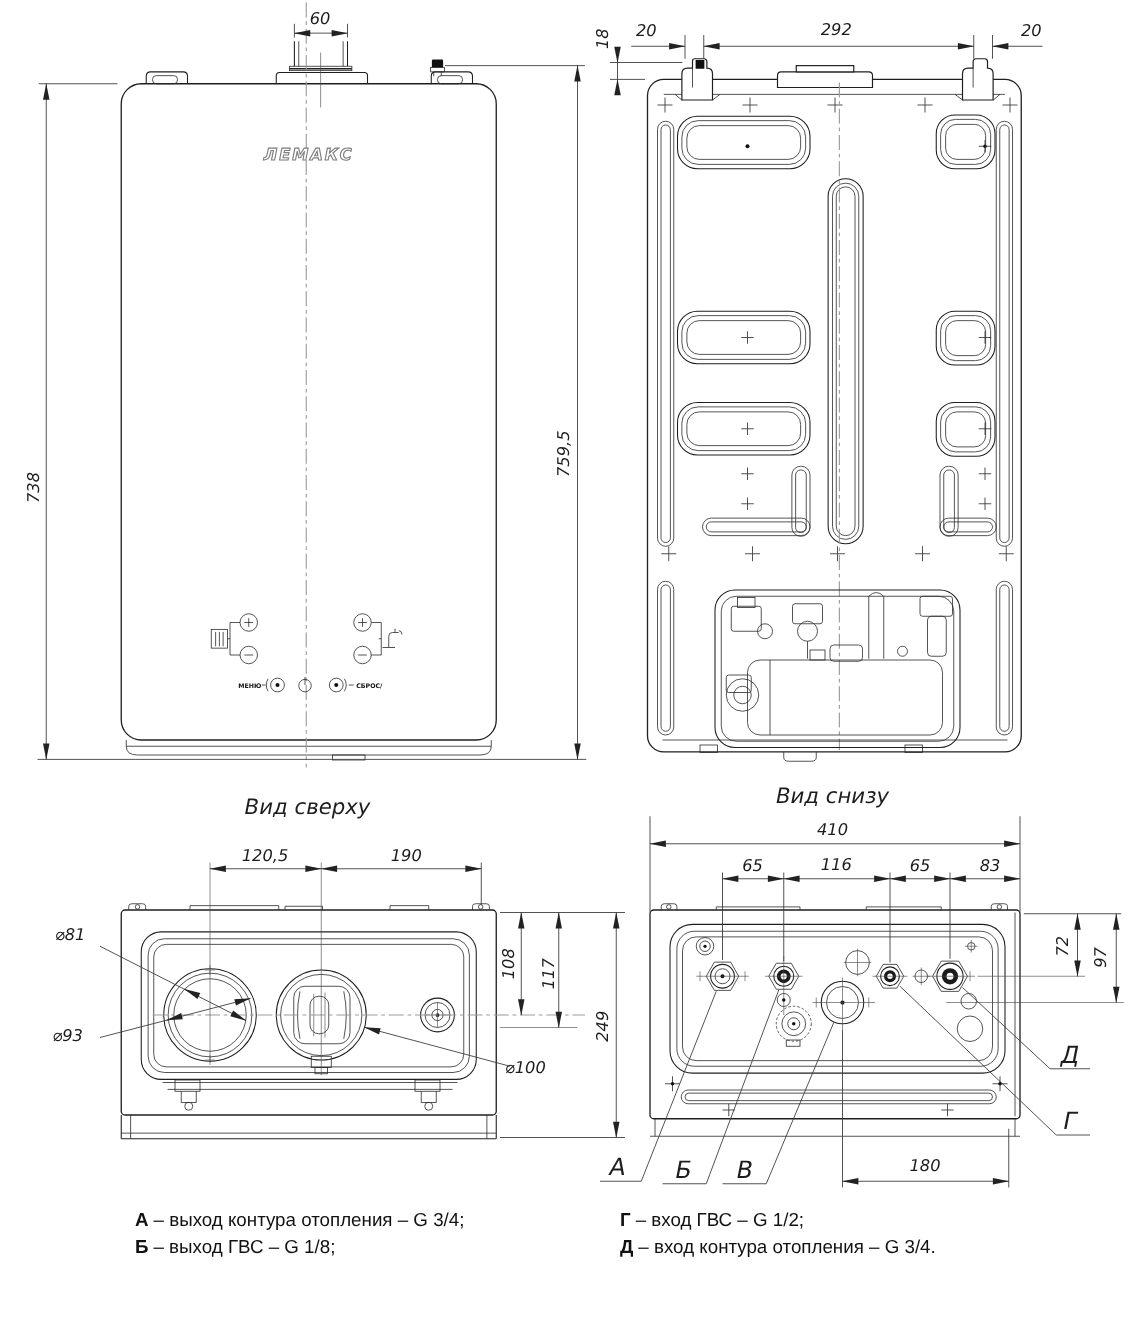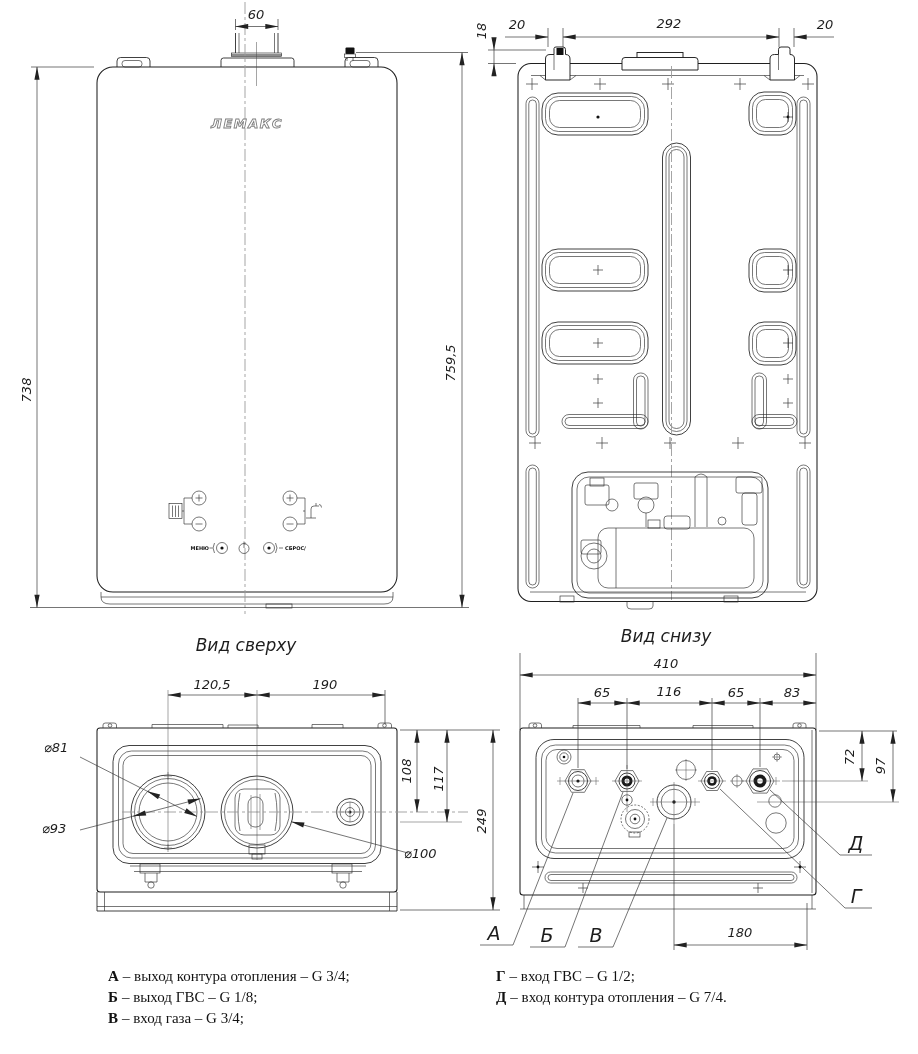--- a/index.html
+++ b/index.html
@@ -15,21 +15,21 @@
   .wf { fill:#ffffff; stroke:#1f1f1f; stroke-width:0.95; }
   .bk { fill:#111; stroke:none; }
   .dim  { font:italic 13px "DejaVu Sans", sans-serif; fill:#1d1d1d; }
   .plbl { font:italic 19px "DejaVu Sans", sans-serif; fill:#1d1d1d; }
   .cap  { font:italic 17px "DejaVu Sans", sans-serif; fill:#1d1d1d; }
   .tiny { font:bold 5px "DejaVu Sans", sans-serif; fill:#111; }
   .logo { font:bold italic 13px "DejaVu Sans", sans-serif; fill:#fff;
           stroke:#7d7d7d; stroke-width:0.9; letter-spacing:1.5px; }
   .legend { position:absolute; top:966px; width:370px;
             font:15px "Liberation Sans", sans-serif; color:#121212; }
-  .legend .lrow { height:21px; line-height:21px; white-space:nowrap;font-family:Liberation Serif, serif; }
+  .legend .lrow { height:21px; line-height:21px; white-space:nowrap; }
   .legend b { font-weight:bold; margin-right:4px; }
   .legend.lcol { left:108px; }
   .legend.rcol { left:496px; }
 </style>
 </head>
 <body>
 
 <div class="stage">
 <svg width="918" height="1054" viewBox="0 0 918 1054">
   <defs>
@@ -443,25 +443,22 @@
   <text x="666" y="642" text-anchor="middle" class="cap">Вид снизу</text>
 </svg>
 
 <div class="legend lcol">
   <div class="lrow">
     <b>А</b><span>– выход контура отопления – G 3/4;</span>
   </div>
   <div class="lrow">
     <b>Б</b><span>– выход ГВС – G 1/8;</span>
   </div>
-  <div class="lrow">
-    <b>В</b><span>– вход газа – G 3/4;</span>
-  </div>
 </div>
 <div class="legend rcol">
   <div class="lrow">
     <b>Г</b><span>– вход ГВС – G 1/2;</span>
   </div>
   <div class="lrow">
-    <b>Д</b><span>– вход контура отопления – G 7/4.</span>
+    <b>Д</b><span>– вход контура отопления – G 3/4.</span>
   </div>
 </div>
 </div>
 
 </body></html>

